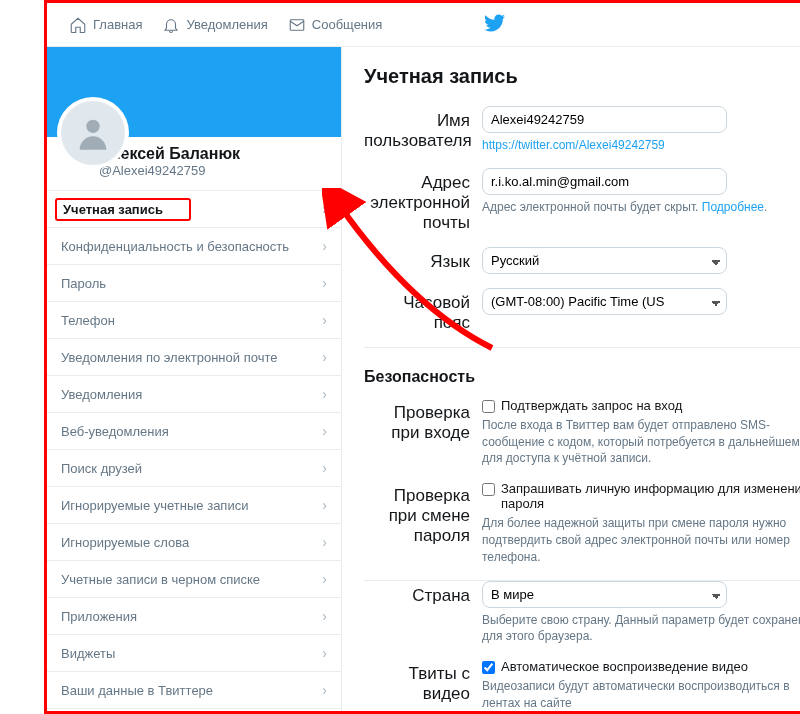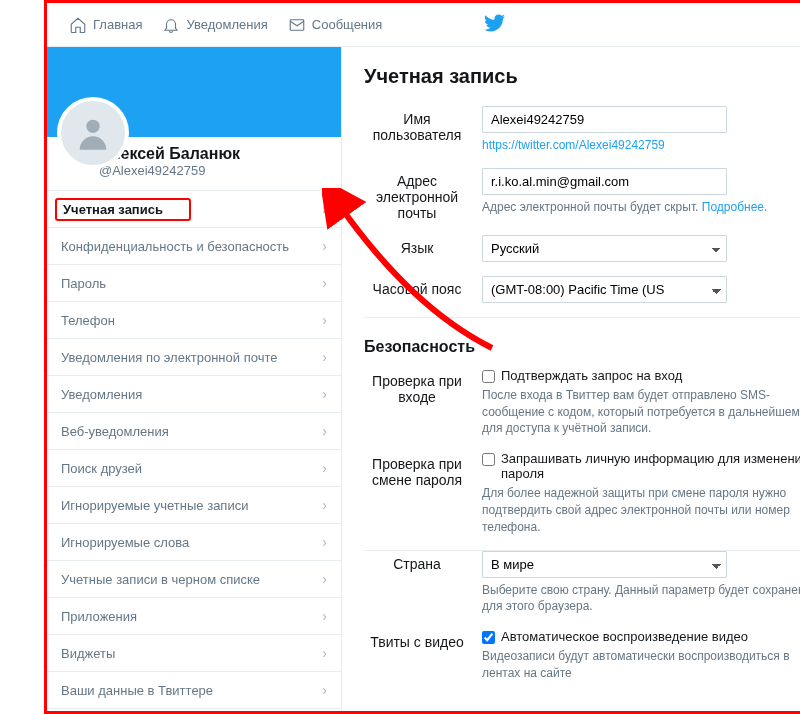--- a/index.html
+++ b/index.html
@@ -28,23 +28,23 @@
 .menurow { display: flex; align-items: center; justify-content: space-between; padding: 0 14px; height: 37px; border-bottom: 1px solid #e6ecf0; color: #657786; cursor: pointer; font-size: 13px; }
 .menurow .chev { color: #aab8c2; font-size: 14px; }
 .menurow.active { color: #14171a; font-weight: bold; }
 .menurow.active .box { border: 2px solid #ff0000; border-radius: 3px; padding: 2px 26px 2px 6px; margin-left: -6px; }
 
 
 .right { flex: 1; padding: 18px 22px; overflow-y: auto; }
 h1 { font-size: 20px; font-weight: bold; margin-bottom: 18px; }
 h2 { font-size: 16px; font-weight: bold; margin: 20px 0 12px; }
 .field { display: flex; margin-bottom: 14px; }
-.flabel { width: 118px; text-align: center; padding-right: 12px; padding-top: 5px; font-size: 14px; color: #14171a; }
+.flabel { width: 118px; text-align: right; padding-right: 12px; padding-top: 5px; font-size: 17px; color: #14171a; }
 .fcontrol { flex: 1; }
-.fcontrol input[type=text], .fcontrol select { width: 245px; padding: 5px 8px; border: 1px solid #ccd6dd; border-radius: 1px; font-size: 13px; background: #fff; }
+.fcontrol input[type=text], .fcontrol select { width: 245px; padding: 5px 8px; border: 1px solid #ccd6dd; border-radius: 8px; font-size: 13px; background: #fff; }
 .fcontrol select { appearance: none; -webkit-appearance: none; padding-right: 24px; background-image: linear-gradient(45deg, transparent 50%, #555 50%), linear-gradient(135deg, #555 50%, transparent 50%); background-position: right 10px top 12px, right 5px top 12px; background-size: 5px 5px, 5px 5px; background-repeat: no-repeat; }
 .hint { font-size: 12px; color: #657786; margin-top: 4px; line-height: 1.4; max-width: 340px; }
 .hint a, .link { color: #1da1f2; text-decoration: none; font-size: 12px; }
 .cbrow { display: flex; align-items: flex-start; gap: 6px; font-size: 13px; }
 .cbrow input { margin-top: 2px; }
 hr.sep { border: none; border-top: 1px solid #e6ecf0; margin: 10px 0 0; }
 
 
 .arrow-svg { position: absolute; left: 275px; top: 185px; width: 180px; height: 180px; pointer-events: none; z-index: 50; }
 </style>

